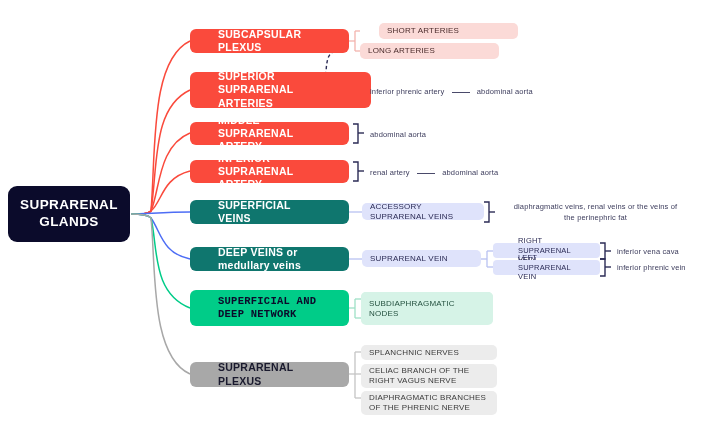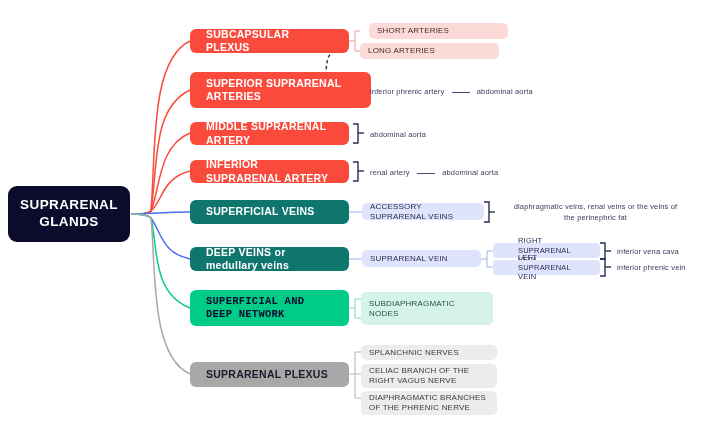--- a/index.html
+++ b/index.html
@@ -40,21 +40,21 @@
     border-radius: 9px;
     justify-content: center;
     text-align: center;
     font-size: 13.5px;
     font-weight: bold;
     letter-spacing: .4px;
   }
 
   
   .l1 {
-    padding: 0 16px;
+    padding: 0 28px;
     font-size: 10.5px;
     font-weight: bold;
     letter-spacing: .25px;
     color: #ffffff;
   }
   .l1.red   { background: #fa4a3c; }
   .l1.blue  { background: #0f766e; }
   .l1.green { background: #00cc88; color: #0b0b2b; }
   .l1.gray  { background: #a8a8a8; color: #1a1a2e; }
 
@@ -181,21 +181,21 @@
     </g>
   </svg>
 
   <div class="node root">
     <span>SUPRARENAL GLANDS</span>
   </div>
 
   <div class="node l1 red" style="left:190px; top:29px; width:159px; height:24px;">
     <span>SUBCAPSULAR PLEXUS</span>
   </div>
-  <div class="node l2 pink" style="left:369px; top:23px; width:139px; height:16px;">
+  <div class="node l2 pink" style="left:379px; top:23px; width:139px; height:16px;">
     <span>SHORT ARTERIES</span>
   </div>
   <div class="node l2 pink" style="left:360px; top:43px; width:139px; height:16px;">
     <span>LONG ARTERIES</span>
   </div>
 
   <div class="node l1 red" style="left:190px; top:72px; width:181px; height:36px;">
     <span>SUPERIOR SUPRARENAL ARTERIES</span>
   </div>
   <div class="note" style="left:370px; top:87px;">

